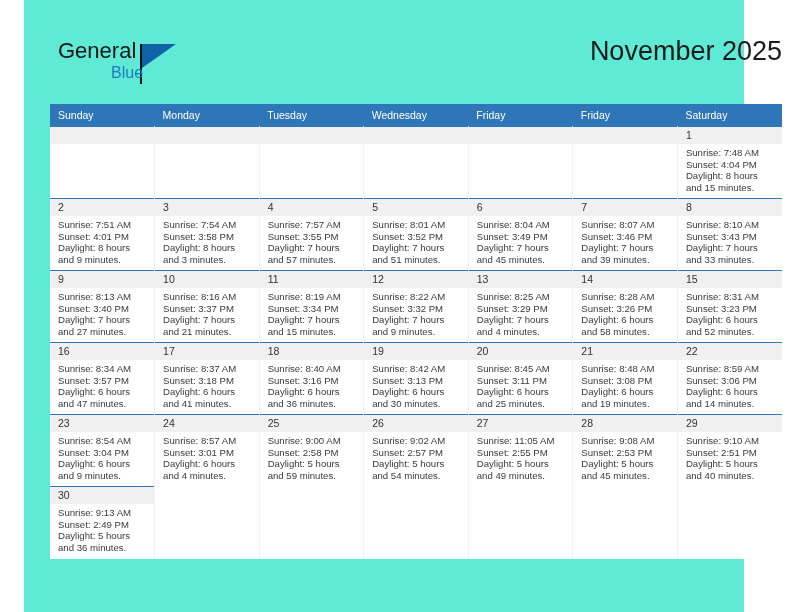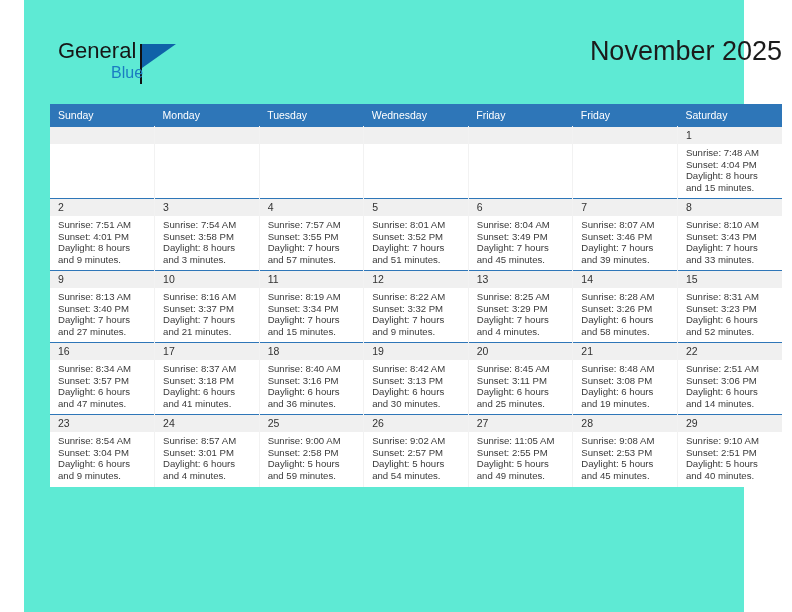--- a/index.html
+++ b/index.html
@@ -390,21 +390,21 @@
             <div class="info">
               <div>Sunrise: 8:48 AM</div>
               <div>Sunset: 3:08 PM</div>
               <div>Daylight: 6 hours</div>
               <div>and 19 minutes.</div>
             </div>
           </td>
           <td>
             <div class="daynum">22</div>
             <div class="info">
-              <div>Sunrise: 2:51 AM</div>
+              <div>Sunrise: 8:59 AM</div>
               <div>Sunset: 3:06 PM</div>
               <div>Daylight: 6 hours</div>
               <div>and 14 minutes.</div>
             </div>
           </td>
         </tr>
         <tr>
           <td>
             <div class="daynum">23</div>
             <div class="info">
@@ -462,16 +462,33 @@
           <td>
             <div class="daynum">29</div>
             <div class="info">
               <div>Sunrise: 9:10 AM</div>
               <div>Sunset: 2:51 PM</div>
               <div>Daylight: 5 hours</div>
               <div>and 40 minutes.</div>
             </div>
           </td>
         </tr>
+        <tr>
+          <td>
+            <div class="daynum">30</div>
+            <div class="info">
+              <div>Sunrise: 9:13 AM</div>
+              <div>Sunset: 2:49 PM</div>
+              <div>Daylight: 5 hours</div>
+              <div>and 36 minutes.</div>
+            </div>
+          </td>
+          <td class="blank"></td>
+          <td class="blank"></td>
+          <td class="blank"></td>
+          <td class="blank"></td>
+          <td class="blank"></td>
+          <td class="blank"></td>
+        </tr>
       </tbody>
   </table>
 
 </div>
 
 </body></html>

